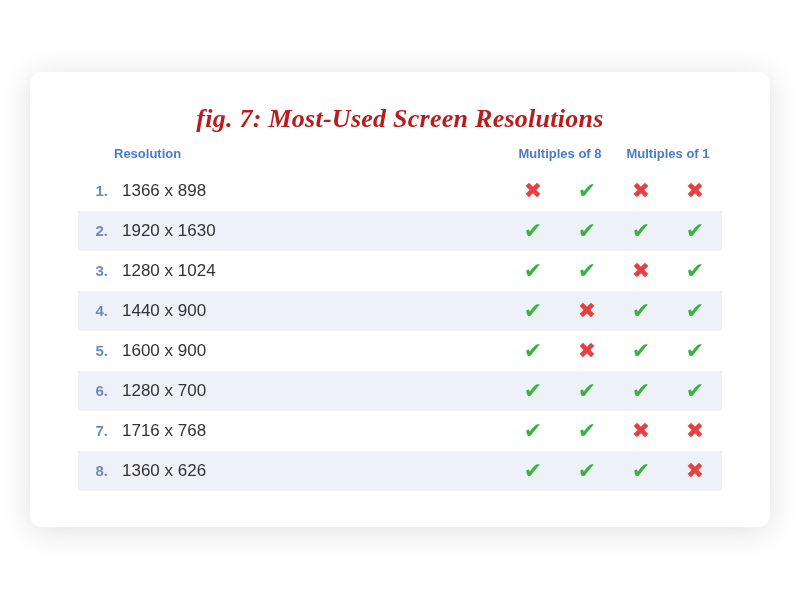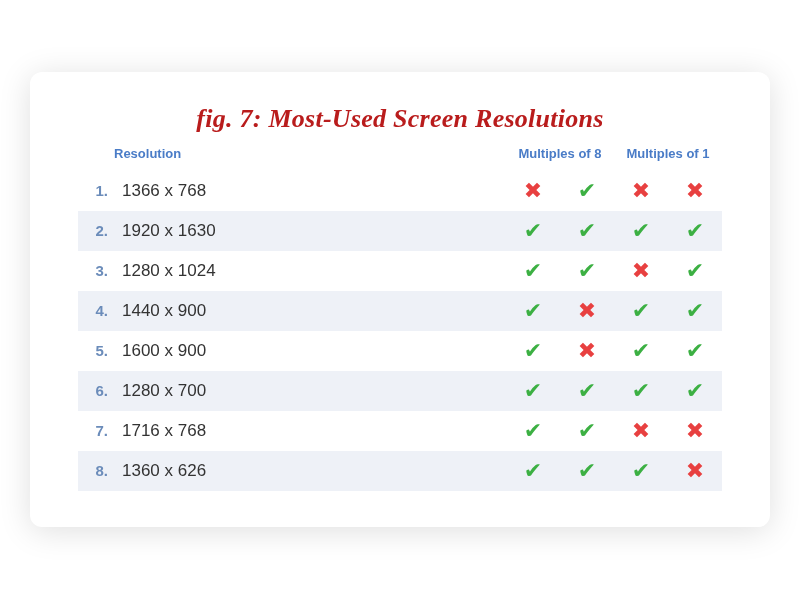--- a/index.html
+++ b/index.html
@@ -108,21 +108,21 @@
     <thead>
       <tr>
         <th colspan="2" class="col-resolution">Resolution</th>
         <th colspan="2" class="col-group-header">Multiples of 8</th>
         <th colspan="2" class="col-group-header">Multiples of 1</th>
       </tr>
     </thead>
     <tbody id="table-body">
     <tr>
           <td class="col-num">1.</td>
-          <td class="col-resolution">1366 x 768</td>
+          <td class="col-resolution">1366 x 898</td>
           <td class="symbol-cell"><span class="cross">✖</span></td>
           <td class="symbol-cell"><span class="check">✔</span></td>
           <td class="symbol-cell"><span class="cross">✖</span></td>
           <td class="symbol-cell"><span class="cross">✖</span></td>
         </tr>
         <tr>
           <td class="col-num">2.</td>
           <td class="col-resolution">1920 x 1630</td>
           <td class="symbol-cell"><span class="check">✔</span></td>
           <td class="symbol-cell"><span class="check">✔</span></td>

